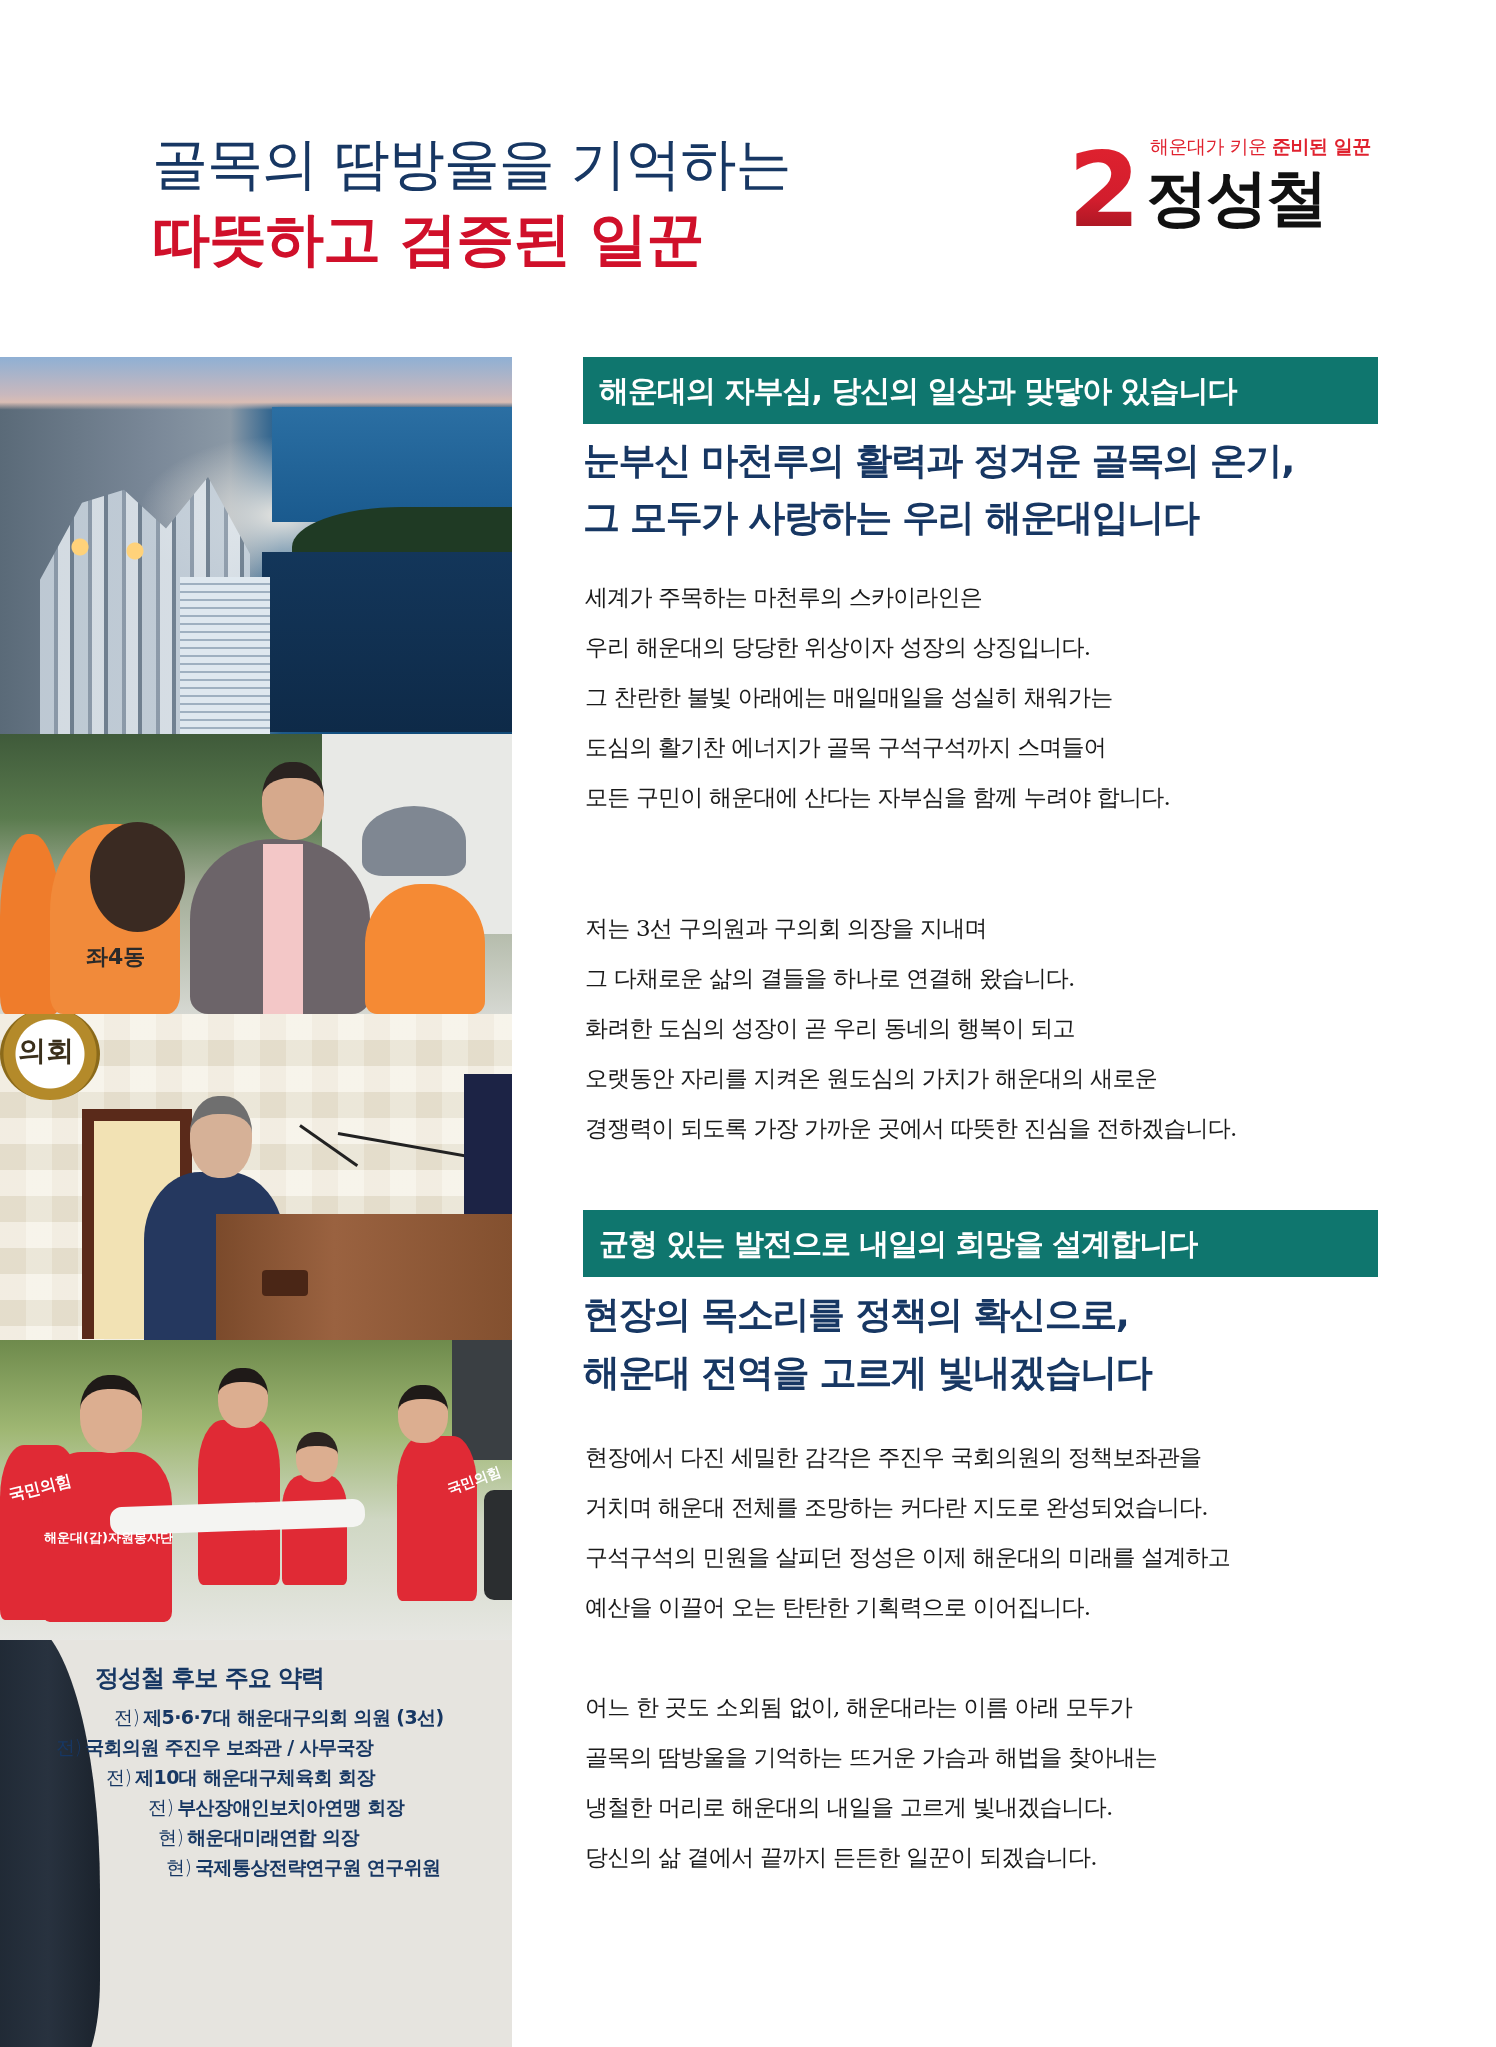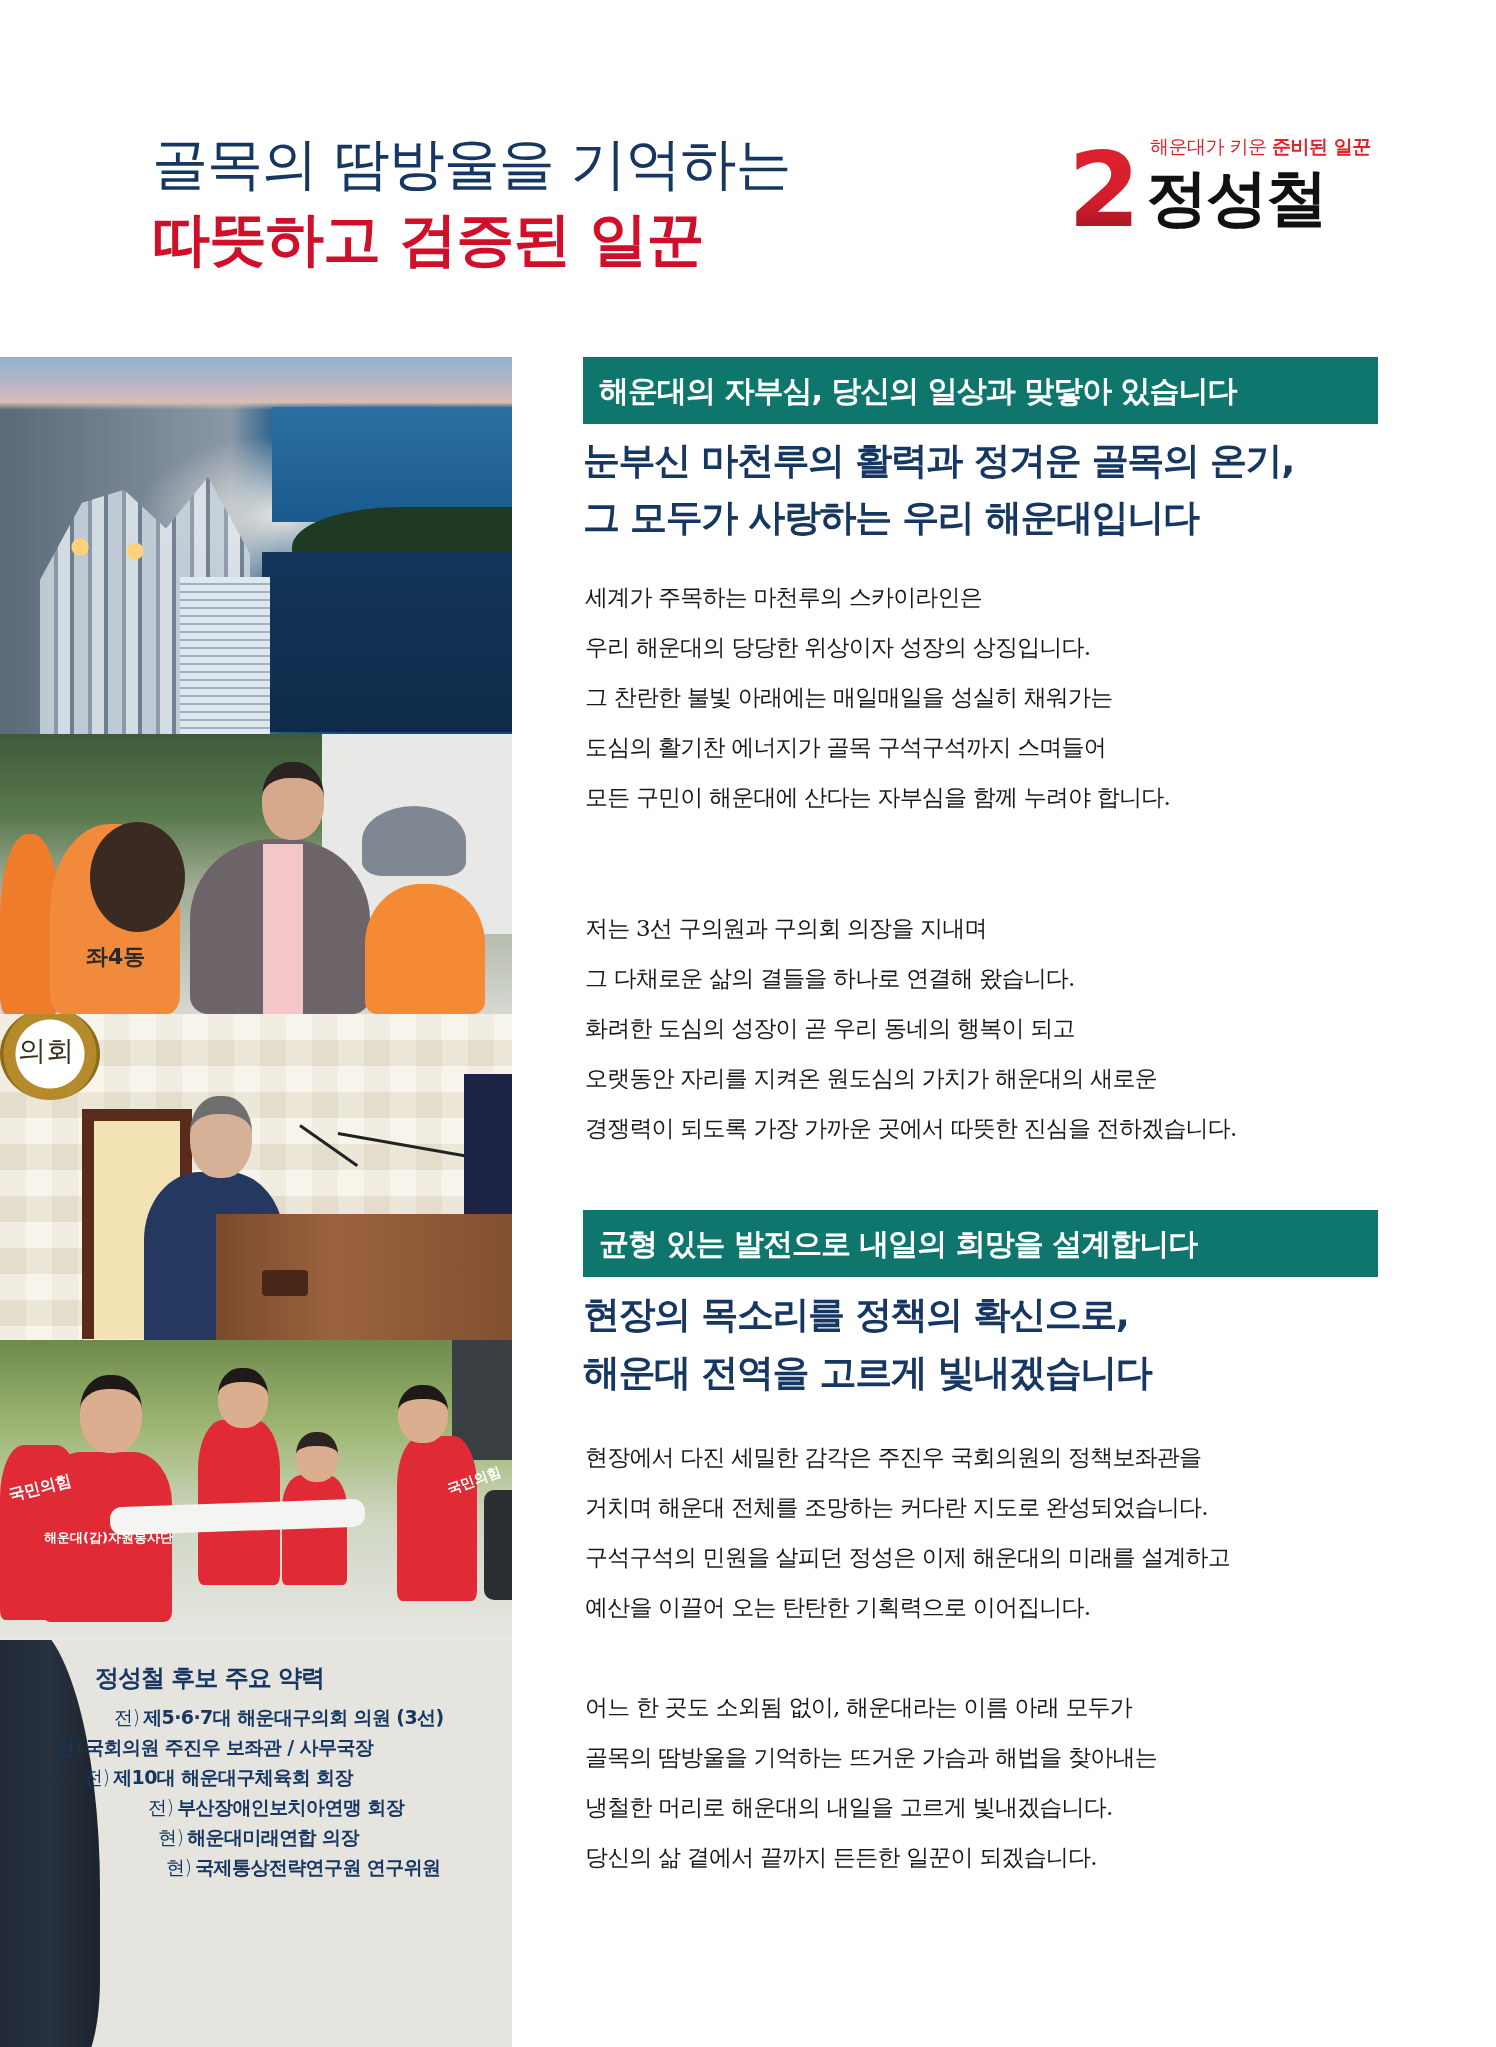--- a/index.html
+++ b/index.html
@@ -76,21 +76,21 @@
     .photo-orange .vest-text { position: absolute; left: 86px; top: 208px; font-size: 22px; font-weight: 700; color: #2a2a2a; }
 
     .photo-council { top: 657px; height: 326px;
       background:
         repeating-linear-gradient(90deg, #ebe4d2 0 26px, #f3eee0 26px 52px),
         #eee7d6; }
     .photo-council .checker { position: absolute; inset: 0;
       background: repeating-linear-gradient(180deg, rgba(255,255,255,0.35) 0 26px, rgba(0,0,0,0.03) 26px 52px); }
     .photo-council .emblem { position: absolute; left: 0; top: -6px; width: 100px; height: 92px;
       border-radius: 50%; background: radial-gradient(circle, #ffffff 0 34px, #b48a2a 35px 46px, #8b6a1a 47px); }
-    .photo-council .emblem-text { position: absolute; left: 18px; top: 18px; font-size: 28px; color: #3a2f1b; font-weight: 400; }
+    .photo-council .emblem-text { position: absolute; left: 18px; top: 18px; font-size: 28px; color: #3a2f1b; font-weight: 700; }
     .photo-council .chair { position: absolute; left: 82px; top: 95px; width: 110px; height: 230px;
       background: #f2e2b4; border: 12px solid #5a2a1a; border-bottom: none; }
     .photo-council .man-body { position: absolute; left: 144px; top: 158px; width: 140px; height: 170px;
       background: #25385f; border-radius: 40% 40% 0 0; }
     .photo-council .man-head { position: absolute; left: 190px; top: 82px; width: 62px; height: 82px;
       background: #d6b197; border-radius: 45%; border-top: 18px solid #6f6f6f; }
     .photo-council .podium { position: absolute; left: 216px; top: 200px; width: 296px; height: 126px;
       background: linear-gradient(90deg, #7b4a2b 0%, #9a6240 40%, #83502f 100%); }
     .photo-council .mic { position: absolute; left: 300px; top: 110px; width: 70px; height: 3px; background: #222; transform: rotate(35deg); transform-origin: left; }
     .photo-council .mic2 { position: absolute; left: 338px; top: 118px; width: 180px; height: 3px; background: #222; transform: rotate(10deg); transform-origin: left; }
@@ -210,21 +210,21 @@
     <div class="vest-label" style="left:44px;top:188px;font-size:13px;">해운대(갑)자원봉사단</div>
     <div class="vest-label" style="left:446px;top:130px;font-size:14px;transform:rotate(-20deg);">국민의힘</div>
   </div>
 
   <div class="career-box">
     <div class="career-shoulder"></div>
     <div class="career-title">정성철 후보 주요 약력</div>
     <ul class="career-list">
       <li class="career-item" style="padding-left:114px"><span class="career-prefix">전)</span><span class="career-text">제5·6·7대 해운대구의회 의원 (3선)</span></li>
       <li class="career-item" style="padding-left:56px"><span class="career-prefix">전)</span><span class="career-text">국회의원 주진우 보좌관 / 사무국장</span></li>
-      <li class="career-item" style="padding-left:84px"><span class="career-prefix">전)</span><span class="career-text">제10대 해운대구체육회 회장</span></li>
+      <li class="career-item" style="padding-left:106px"><span class="career-prefix">전)</span><span class="career-text">제10대 해운대구체육회 회장</span></li>
       <li class="career-item" style="padding-left:148px"><span class="career-prefix">전)</span><span class="career-text">부산장애인보치아연맹 회장</span></li>
       <li class="career-item" style="padding-left:158px"><span class="career-prefix">현)</span><span class="career-text">해운대미래연합 의장</span></li>
       <li class="career-item" style="padding-left:166px"><span class="career-prefix">현)</span><span class="career-text">국제통상전략연구원 연구위원</span></li>
     </ul>
   </div>
 </div>
 
 <div class="section-banner" style="top:357px">해운대의 자부심, 당신의 일상과 맞닿아 있습니다</div>
 <div class="section-subhead" style="top:434px">눈부신 마천루의 활력과 정겨운 골목의 온기,</div>
 <div class="section-subhead" style="top:491px">그 모두가 사랑하는 우리 해운대입니다</div>

